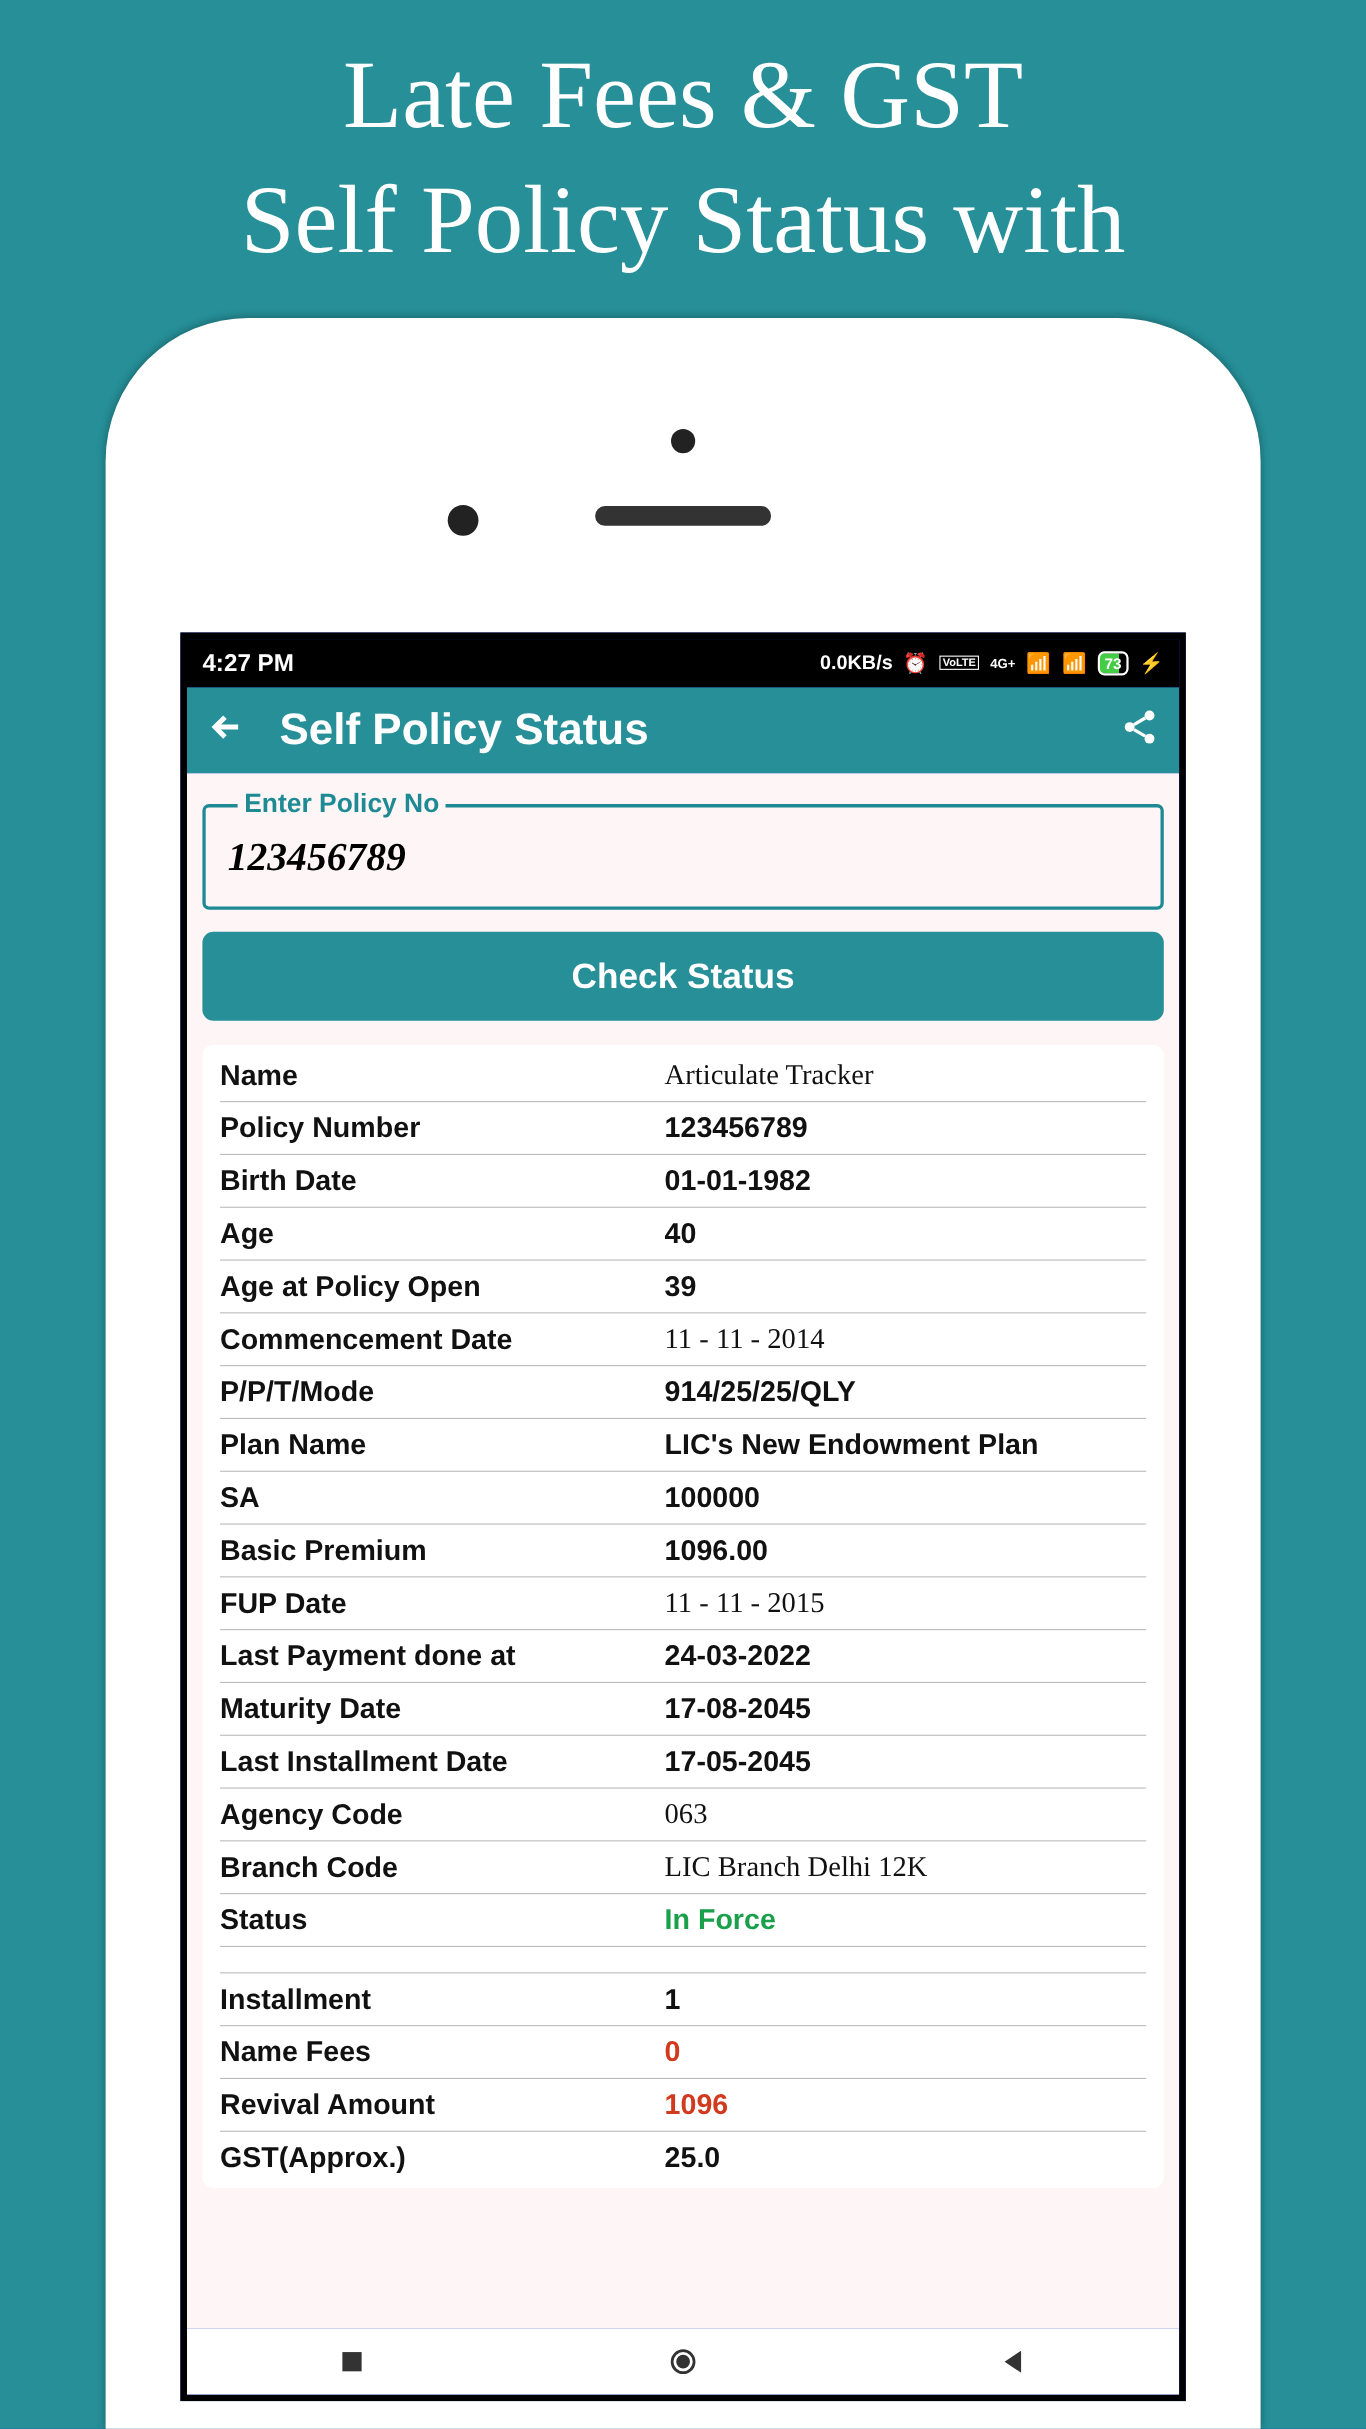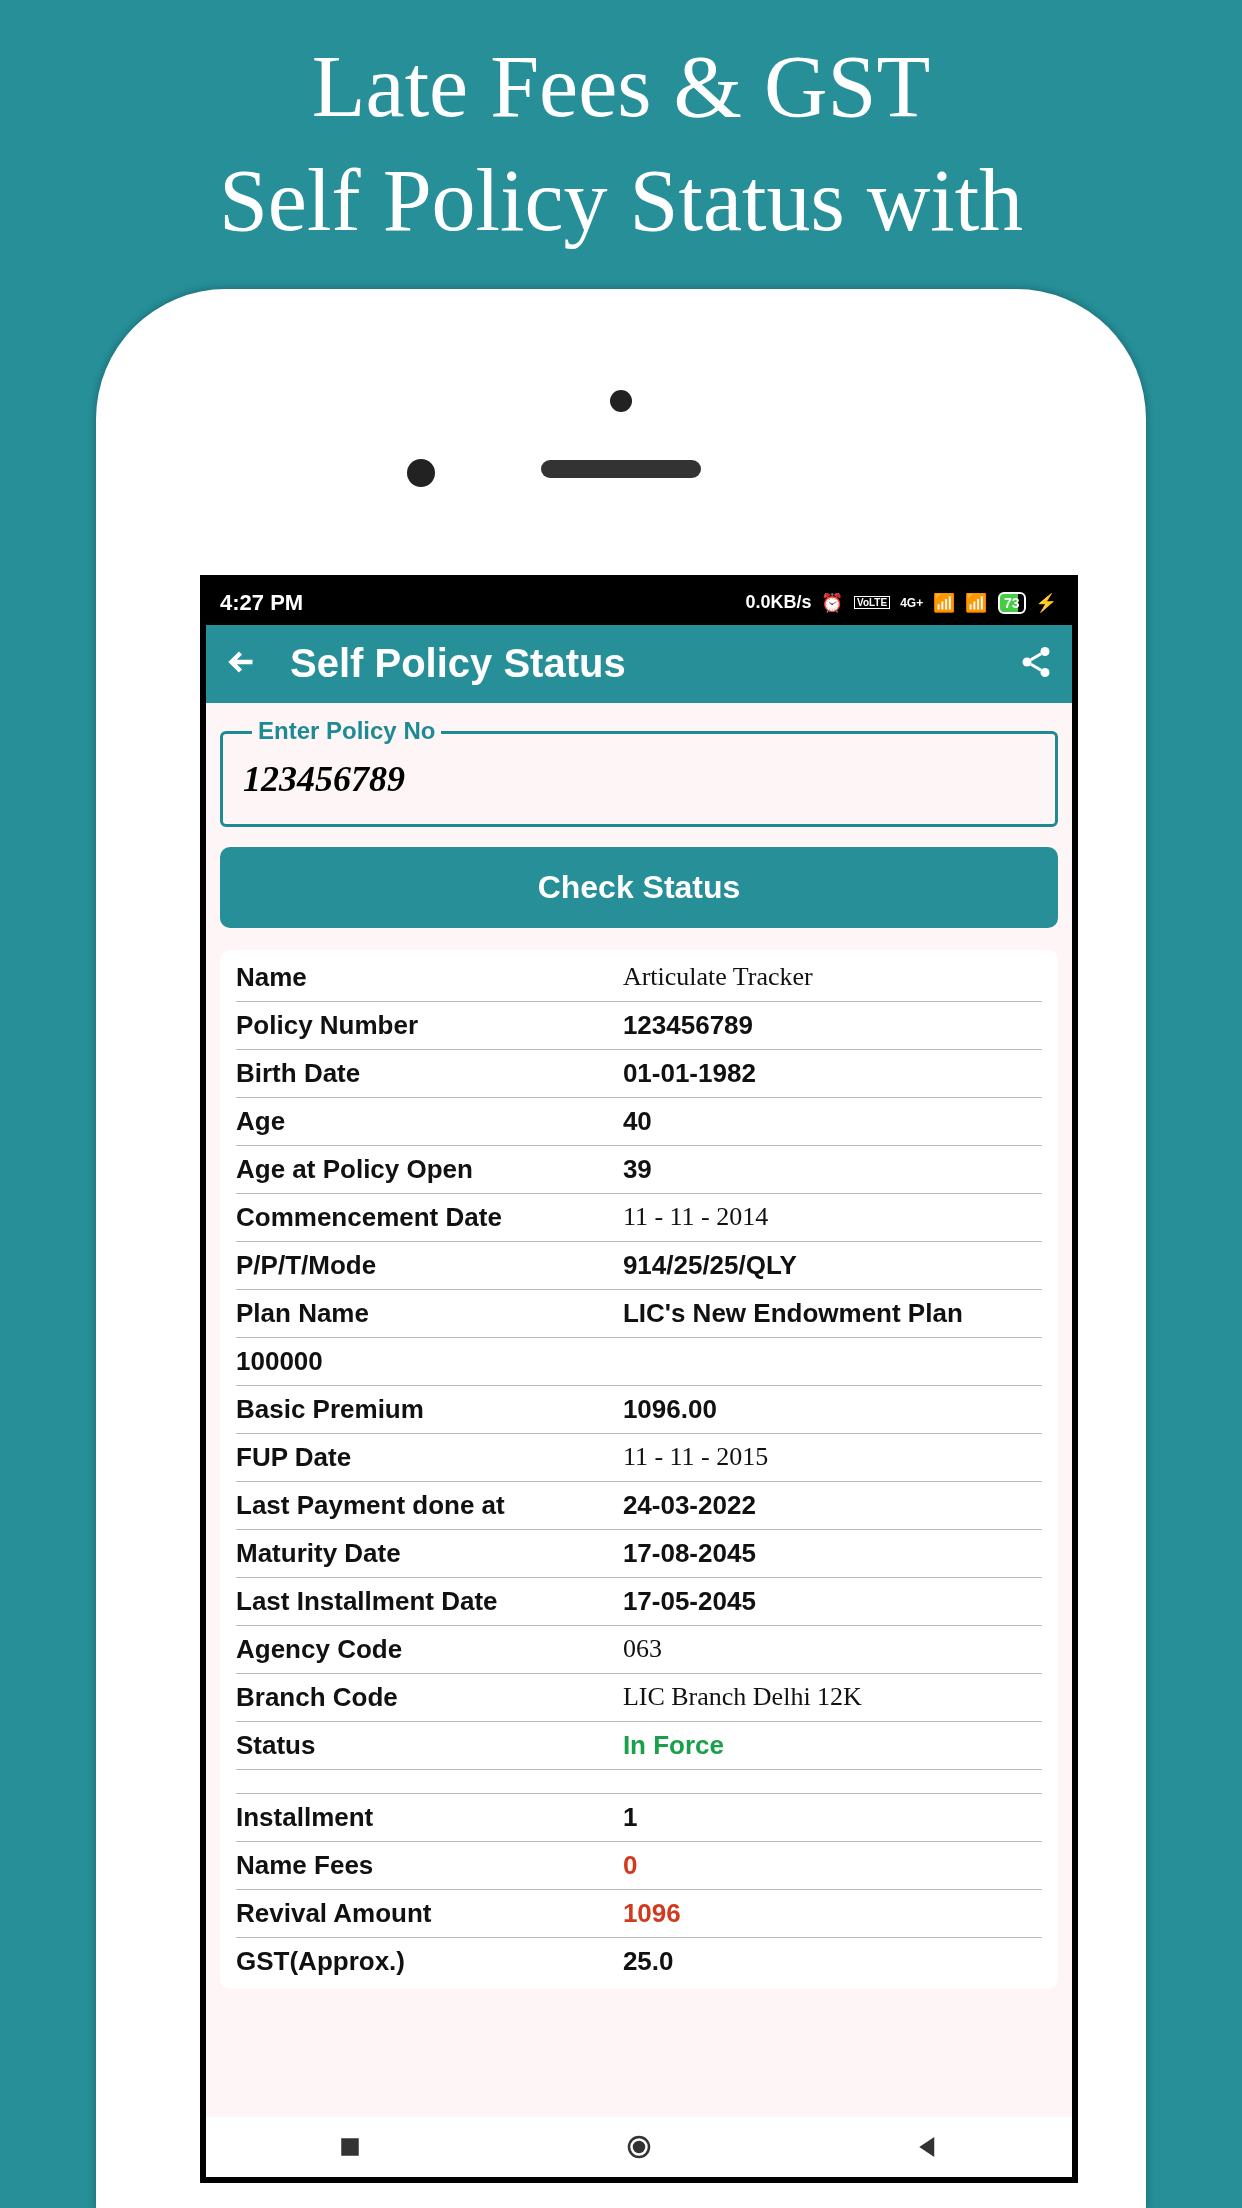--- a/index.html
+++ b/index.html
@@ -66,21 +66,20 @@
 }
 .screen {
   position: absolute;
   top: 260px;
   left: 42px;
   right: 42px;
   bottom: 0;
   background: #1d4ed8;
   border: 6px solid #000;
   overflow: hidden;
-  margin-left: 36px;
 }
 .status-bar {
   height: 44px;
   background: #000;
   color: #fff;
   display: flex;
   align-items: center;
   padding: 0 14px;
   font-size: 22px;
   font-weight: 600;
@@ -263,20 +262,21 @@
             </div>
             <div class="row">
               <div class="row-label">P/P/T/Mode</div>
               <div class="row-value">914/25/25/QLY</div>
             </div>
             <div class="row">
               <div class="row-label">Plan Name</div>
               <div class="row-value">LIC's New Endowment Plan</div>
             </div>
             <div class="row">
+              <div class="row-label">SA</div>
               <div class="row-value">100000</div>
             </div>
             <div class="row">
               <div class="row-label">Basic Premium</div>
               <div class="row-value">1096.00</div>
             </div>
             <div class="row">
               <div class="row-label">FUP Date</div>
               <div class="row-value cursive">11 - 11 - 2015</div>
             </div>

